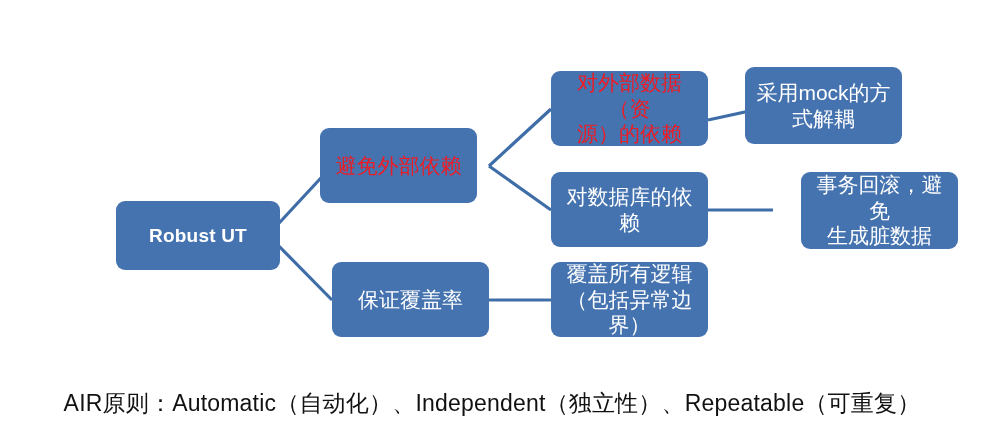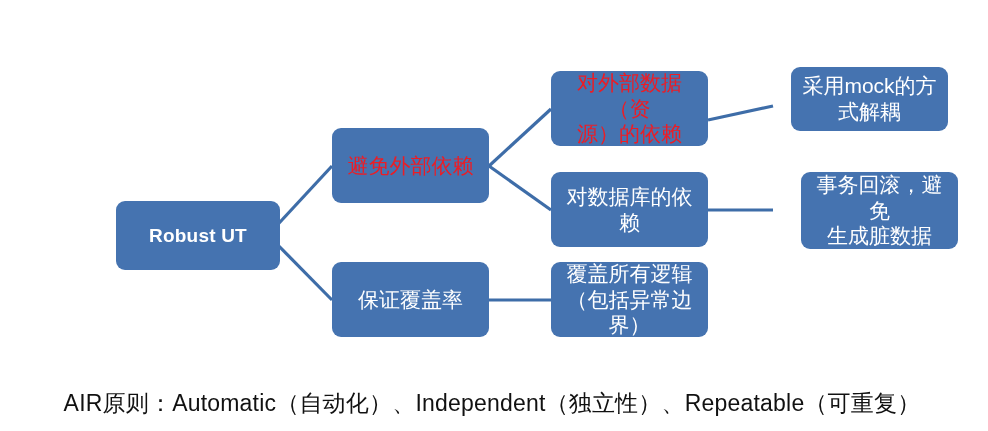--- a/index.html
+++ b/index.html
@@ -66,26 +66,26 @@
   }
 
   .node.cjk-red .node-label {
     color: #ED1C24;
     font-size: 21px;
     font-weight: 400;
   }
 
   
   #node-root        { left: 116px; top: 201px; width: 164px; height: 69px; }
-  #node-avoid-dep   { left: 332px; top: 128px; width: 157px; height: 75px; }
+  #node-avoid-dep   { left: 320px; top: 128px; width: 157px; height: 75px; }
   #node-cov-rate    { left: 332px; top: 262px; width: 157px; height: 75px; }
   #node-ext-data    { left: 551px; top: 71px;  width: 157px; height: 75px; }
   #node-db-dep      { left: 551px; top: 172px; width: 157px; height: 75px; }
   #node-cover-all   { left: 551px; top: 262px; width: 157px; height: 75px; }
-  #node-mock        { left: 791px; top: 67px;  width: 157px; height: 64px; }
+  #node-mock        { left: 745px; top: 67px;  width: 157px; height: 77px; }
   #node-rollback    { left: 773px; top: 172px; width: 157px; height: 77px; margin-left: 28px; }
 
   #caption {
     position: absolute;
     left: 0;
     top: 388px;
     width: 984px;
     text-align: center;
     color: #111111;
     font-size: 23px;

